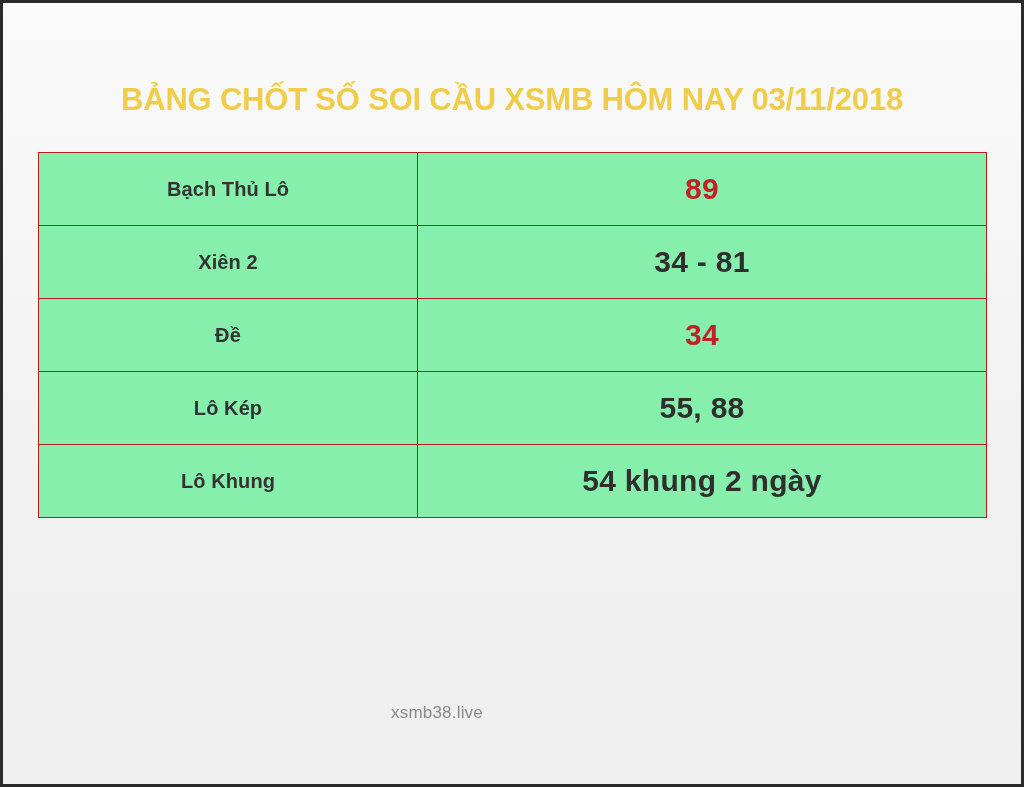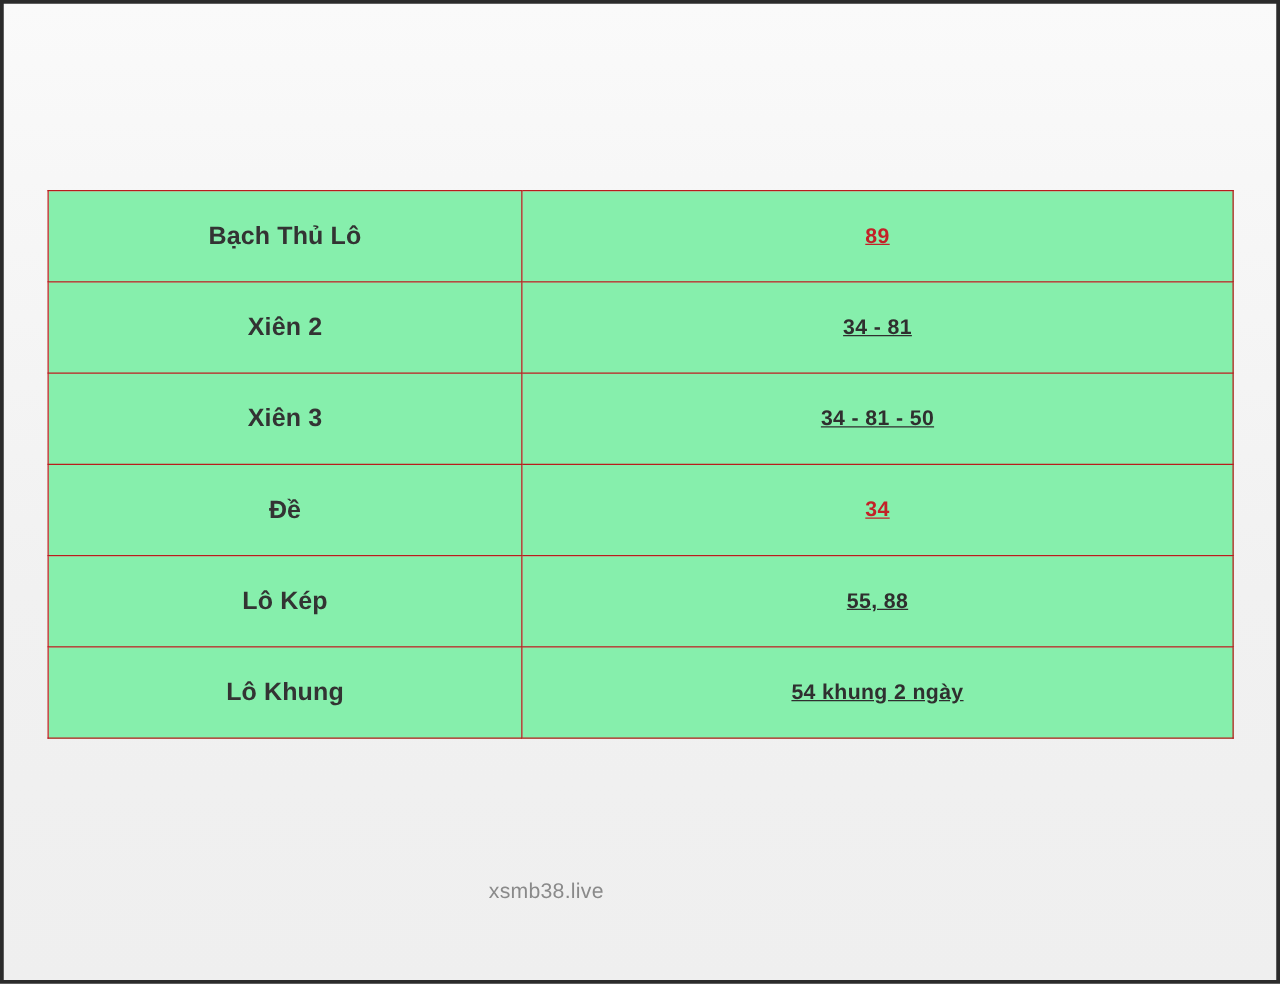--- a/index.html
+++ b/index.html
@@ -61,25 +61,24 @@
   .col-label {
     width: 378px;
     font-size: 20px;
     font-weight: bold;
     color: #333333;
     letter-spacing: 0.1px;
   }
 
   .col-value {
     width: 568px;
-    font-size: 17px;
+    font-size: 30px;
     font-weight: bold;
     color: #2f2f2f;
     letter-spacing: 0.3px;
-    text-decoration: underline;
   }
 
   .col-value.highlight {
     color: #c32128;
   }
 
   .footer-note {
     position: absolute;
     left: 0;
     top: 700px;
@@ -89,39 +88,36 @@
     font-weight: normal;
     color: #8a8a8a;
     letter-spacing: 0.2px;
   }
 </style>
 </head>
 <body>
 
 <div class="frame">
 
+  <div class="page-title">BẢNG CHỐT SỐ SOI CẦU XSMB HÔM NAY 03/11/2018</div>
 
   <table class="chot-table">
     <tbody>
 
       <tr>
         <td class="col-label">Bạch Thủ Lô</td>
         <td class="col-value highlight">89</td>
       </tr>
 
 
       <tr>
         <td class="col-label">Xiên 2</td>
         <td class="col-value">34 - 81</td>
       </tr>
 
-      <tr>
-        <td class="col-label">Xiên 3</td>
-        <td class="col-value">34 - 81 - 50</td>
-      </tr>
 
       <tr>
         <td class="col-label">Đề</td>
         <td class="col-value highlight">34</td>
       </tr>
 
       <tr>
         <td class="col-label">Lô Kép</td>
         <td class="col-value">55, 88</td>
       </tr>

